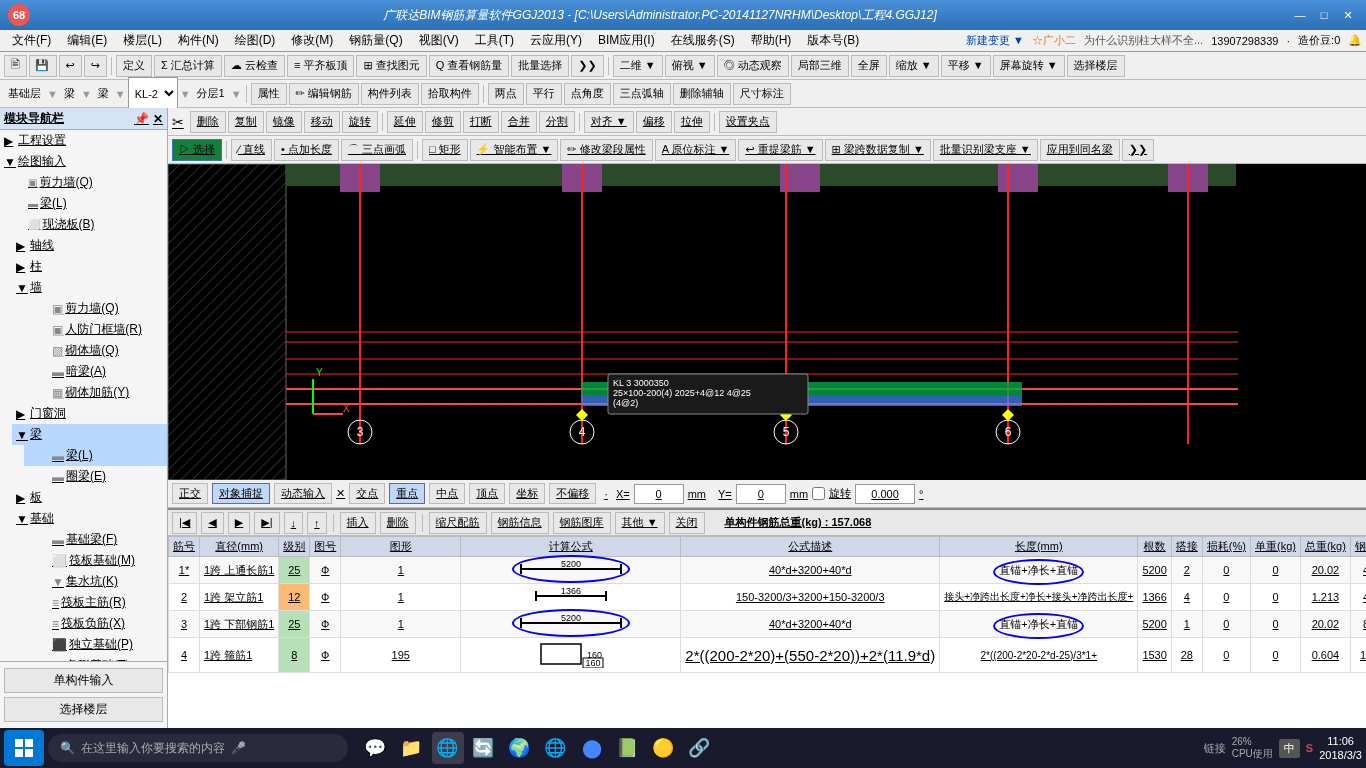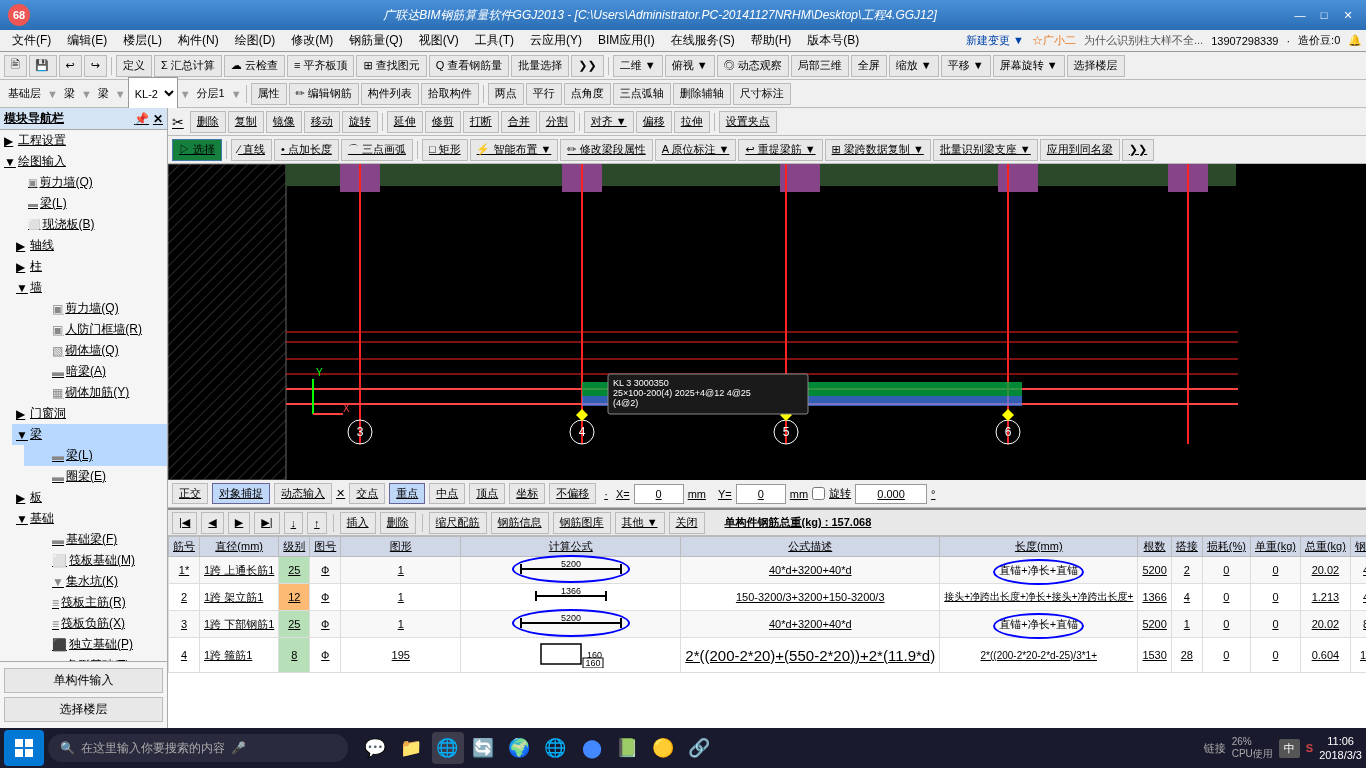--- a/index.html
+++ b/index.html
@@ -689,21 +689,21 @@
           <button class="snap-btn">不偏移</button>
           <span style="margin:0 4px">·</span>
           <span>X=</span>
           <input type="text" class="snap-input" value="0" style="">
           <span>mm</span>
           <span style="margin-left:8px">Y=</span>
           <input type="text" class="snap-input" value="0" style="">
           <span>mm</span>
           <input type="checkbox" style="">
           <span>旋转</span>
-          <input type="text" class="snap-input" value="0.000" style="width: 72px;">
+          <input type="text" class="snap-input" value="0.000" style="width: 60px;">
           <span>°</span>
         </div>
 
         <div id="bottom-panel">
           <div id="bottom-toolbar">
             <button class="tb-btn">|◀</button>
             <button class="tb-btn">◀</button>
             <button class="tb-btn">▶</button>
             <button class="tb-btn">▶|</button>
             <button class="tb-btn">↓</button>

